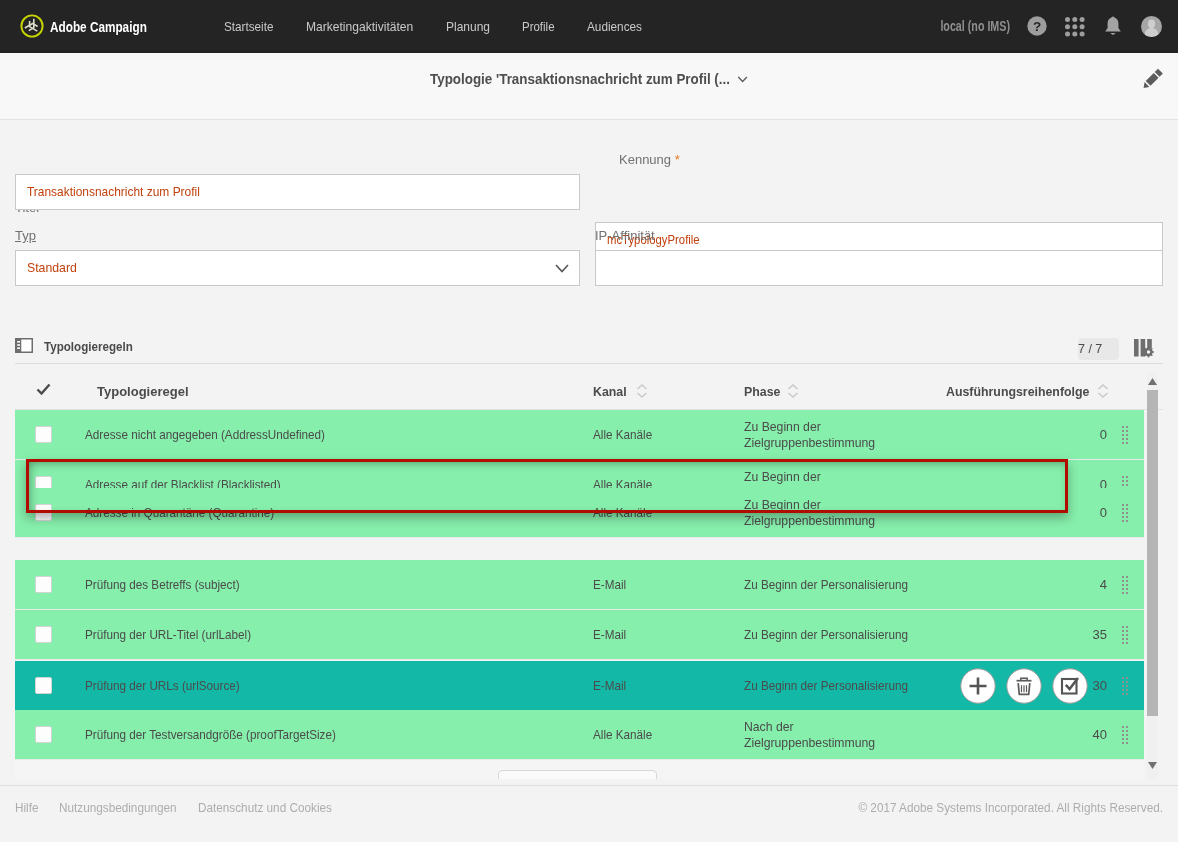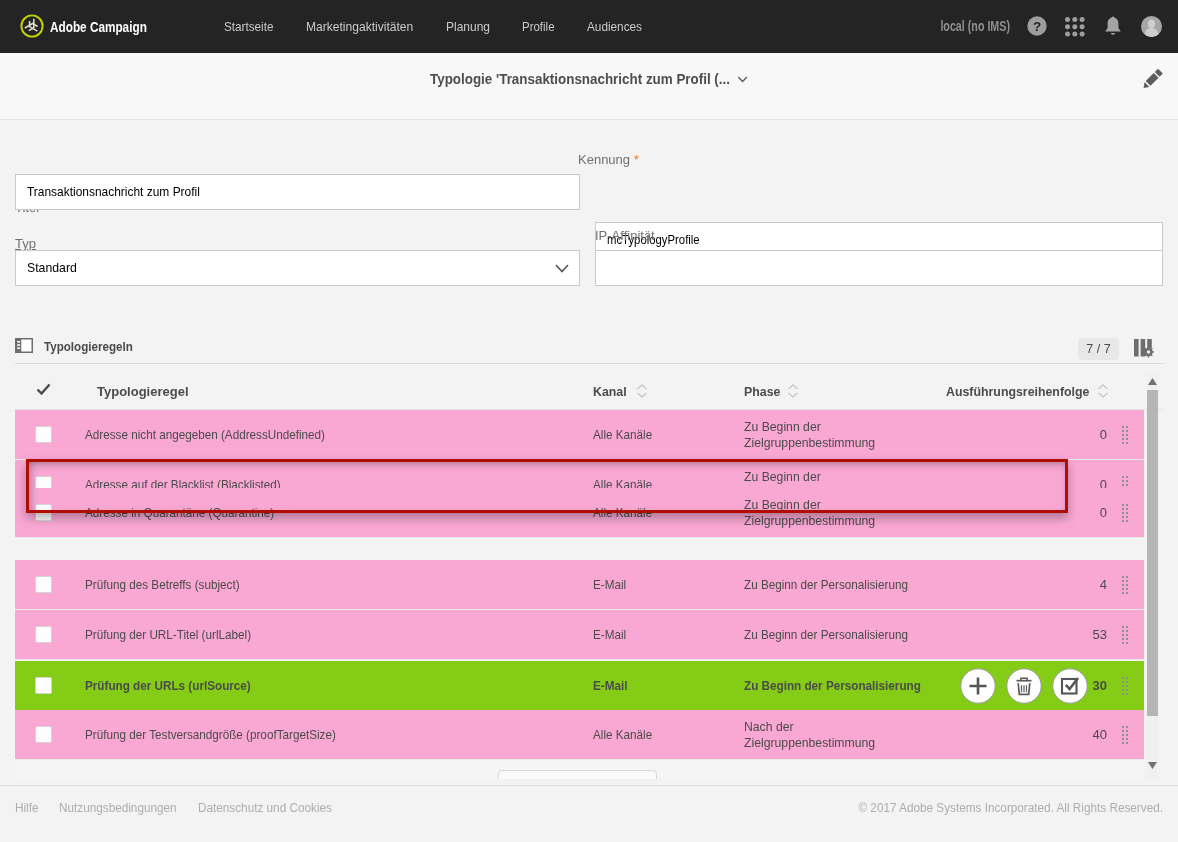--- a/index.html
+++ b/index.html
@@ -12,30 +12,30 @@
   .navlink { position:absolute; top:0; height:53px; line-height:53px; color:#c9c9c9; font-size:13px; transform-origin:left center; }
   #brand { position:absolute; left:50px; top:0; height:53px; line-height:53px; color:#fff; font-weight:bold; font-size:15px; transform:scaleX(0.785); transform-origin:left center; }
   #local { position:absolute; top:0; height:53px; line-height:53px; right:168px; color:#8f8f8f; font-weight:bold; font-size:14px; transform:scaleX(0.765); transform-origin:right center; }
 
   
   #titlebar { position:absolute; left:0; top:53px; width:1178px; height:67px; background:#f8f8f8; border-bottom:1px solid #e3e3e3; }
   #pagetitle { position:absolute; left:0; top:71px; width:1178px; text-align:center; font-size:14px; font-weight:bold; color:#4e4e4e; transform:scaleX(0.957); }
 
   
   .lbl { position:absolute; font-size:13px; color:#717171; }
-  .inp { position:absolute; height:36px; background:#fff; border:1px solid #c9c9c9; font-size:13.5px; color:#000000; line-height:34px; padding-left:11px; }
+  .inp { position:absolute; height:36px; background:#fff; border:1px solid #c9c9c9; font-size:13.5px; color:#c2410c; line-height:34px; padding-left:11px; }
   .itx { display:inline-block; transform:scaleX(0.885); transform-origin:left center; }
 
   
   #sechdr { position:absolute; left:44px; top:339px; font-size:13.5px; font-weight:bold; color:#4a4a4a; transform:scaleX(0.86); transform-origin:left center; }
-  #chip { position:absolute; left:1078px; top:338px; width:41px; height:22px; background:#e8e8e8; border-radius:4px; text-align:center; line-height:22px; font-size:12.5px; color:#4a4a4a; }
+  #chip { position:absolute; left:1078px; top:338px; width:41px; height:22px; background:#e8e8e8; border-radius:4px; line-height:22px; font-size:12.5px; color:#4a4a4a; }
 
   
   .th { position:absolute; font-size:13px; font-weight:bold; color:#4b4b4b; top:384px; }
-  .row { position:absolute; left:15px; width:1129px; height:50px; background:#f9a8d4; border-bottom:1px solid #e9e9e9; }
+  .row { position:absolute; left:15px; width:1129px; height:50px; background:#86efac; border-bottom:1px solid #e9e9e9; }
   .cb { position:absolute; left:20px; top:16px; width:17px; height:17px; background:#fdfdfd; border:1px solid #d4d4d4; border-radius:2px; }
   .rname { position:absolute; left:70px; font-size:13px; color:#4b4b4b; top:0; height:50px; line-height:50px; transform:scaleX(0.9); transform-origin:left center; }
   .rkanal { position:absolute; left:578px; font-size:13px; color:#4b4b4b; top:0; height:50px; line-height:50px; transform:scaleX(0.9); transform-origin:left center; }
   .rphase { position:absolute; left:729px; font-size:13px; color:#4b4b4b; top:0; height:50px; line-height:50px; transform:scaleX(0.9); transform-origin:left center; }
   .rphase2 { position:absolute; left:729px; font-size:13px; color:#4b4b4b; top:9px; line-height:16px; transform:scaleX(0.94); transform-origin:left center; }
   .rnum { position:absolute; left:1040px; width:52px; text-align:right; font-size:13px; color:#4b4b4b; top:0; height:50px; line-height:50px; }
   .drag { position:absolute; left:1107px; top:16px; width:7px; height:19px; color:#909090; }
   .drag::before { content:""; position:absolute; left:0; top:0; width:2.4px; height:2.4px; background:#909090;
     box-shadow: 4px 0, 0 4px, 4px 4px, 0 8px, 4px 8px, 0 12px, 4px 12px, 0 16px, 4px 16px; }
 
@@ -111,23 +111,23 @@
 <svg class="abs" style="left:1141px; top:67px;" width="23" height="24" viewBox="0 0 23 24">
   <g fill="#5c5c5c" transform="translate(11.5,12) rotate(45)">
     <rect x="-3.4" y="-11.2" width="6.8" height="4.6"></rect>
     <rect x="-3.4" y="-5.2" width="6.8" height="11.4"></rect>
     <path d="M-3.4 7.8 L3.4 7.8 L0 12.6 Z"></path>
   </g>
 </svg>
 
 <div class="lbl" style="left:15px; top:152px;margin-top:48px;">Titel</div>
 <div class="inp" style="left:15px; top:174px; width:565px;"><span class="itx">Transaktionsnachricht zum Profil</span></div>
-<div class="lbl" style="left:578px; top:152px;">Kennung <span style="color:#e87a22;">*</span></div>
+<div class="lbl" style="left:619px; top:152px;">Kennung <span style="color:#e87a22;">*</span></div>
 <div class="inp" style="left:595px; top:174px; width:568px;margin-top:48px;"><span class="itx" style="transform:scaleX(0.84);">mcTypologyProfile</span></div>
-<div class="lbl" style="left:15px; top:236px;text-decoration:underline;">Typ</div>
+<div class="lbl" style="left:15px; top:228px;text-decoration:underline;">Typ</div>
 <div class="inp" style="left:15px; top:250px; width:565px;"><span class="itx" style="transform:scaleX(0.91);">Standard</span>
   <svg class="abs" style="left:539px; top:13px;" width="14" height="9" viewBox="0 0 14 9">
       <path d="M1 1 L7 7.5 L13 1" fill="none" stroke="#565656" stroke-width="1.6"></path>
     </svg>
 </div>
 <div class="lbl" style="left:595px; top:228px;">IP-Affinität</div>
 <div class="inp" style="left:595px; top:250px; width:568px;"></div>
 
 <svg class="abs" style="left:15px; top:338px;" width="18" height="15" viewBox="0 0 18 15">
   <rect x="0.75" y="0.75" width="16.5" height="13.5" fill="#fff" stroke="#6e6e6e" stroke-width="1.5"></rect>
@@ -206,24 +206,24 @@
   <div class="rkanal">E-Mail</div>
   <div class="rphase">Zu Beginn der Personalisierung</div>
   <div class="rnum">4</div>
     <div class="drag"></div>
 </div>
 <div class="row" style="top:610px;">
   <div class="cb"></div>
     <div class="rname">Prüfung der URL-Titel (urlLabel)</div>
   <div class="rkanal">E-Mail</div>
   <div class="rphase">Zu Beginn der Personalisierung</div>
-  <div class="rnum">53</div>
-    <div class="drag"></div>
-</div>
-<div class="row" style="top:661px; background:#84cc16;font-weight:bold;">
+  <div class="rnum">35</div>
+    <div class="drag"></div>
+</div>
+<div class="row" style="top:661px; background:#14b8a6;">
   <div class="cb"></div>
     <div class="rname">Prüfung der URLs (urlSource)</div>
   <div class="rkanal">E-Mail</div>
   <div class="rphase">Zu Beginn der Personalisierung</div>
   <div class="rnum">30</div>
     <div class="drag"></div>
 
   <svg class="abs" style="left:945px; top:7px;" width="146" height="36" viewBox="0 0 146 36">
     <circle cx="18" cy="18" r="17.2" fill="#fff" stroke="#9b9b9b" stroke-width="1"></circle>
     <path d="M18 9.5 V26.5 M9.5 18 H26.5" stroke="#555" stroke-width="2.6" fill="none"></path>

